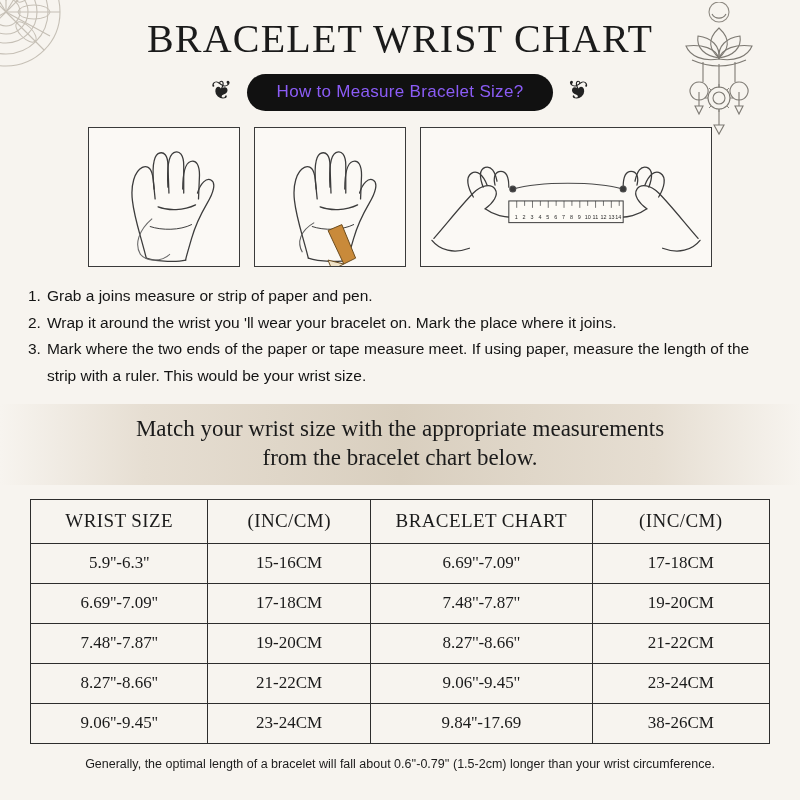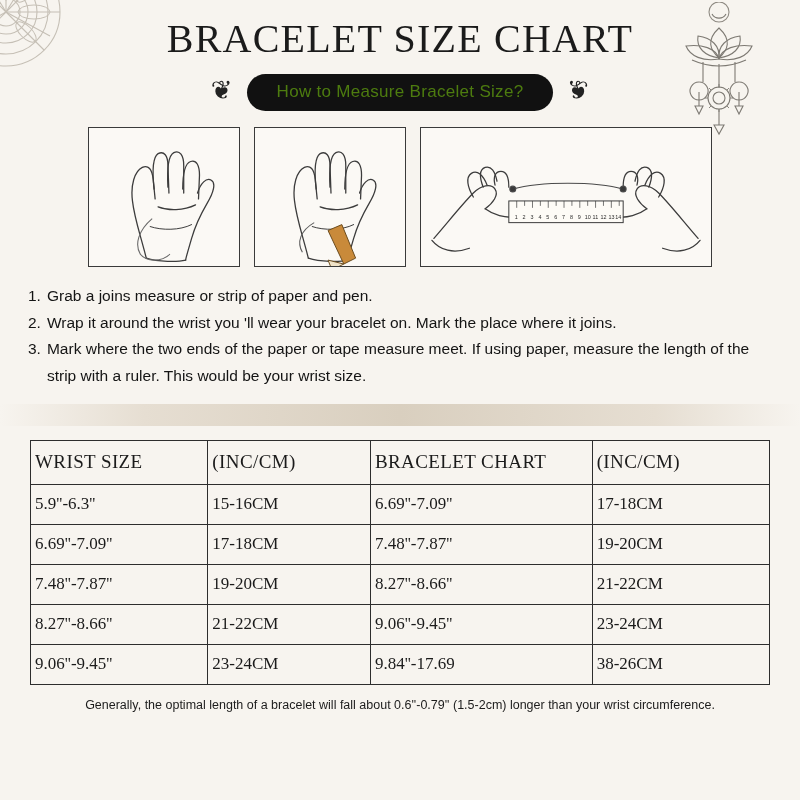--- a/index.html
+++ b/index.html
@@ -50,21 +50,21 @@
   
   .subhead-row {
     display: flex;
     align-items: center;
     justify-content: center;
     gap: 14px;
     margin-top: 14px;
   }
   .pill {
     background: #111;
-    color: #4d7c0f;
+    color: #8b5cf6;
     border-radius: 22px;
     padding: 8px 30px 9px;
     font-size: 17px;
     letter-spacing: .3px;
     font-family: "Liberation Sans", sans-serif;
     white-space: nowrap;
   }
   .flourish {
     font-size: 26px;
     color: #222;
@@ -118,21 +118,21 @@
   table.size-table {
     border-collapse: collapse;
     margin: 14px auto 0;
     width: 740px;
     font-size: 17px;
     font-family: "Liberation Serif", serif;
   }
   table.size-table th,
   table.size-table td {
     border: 1px solid #2d2d2d;
-    text-align: left;
+    text-align: center;
     padding: 6px 4px 7px;
     height: 26px;
   }
   table.size-table th {
     font-weight: 400;
     font-size: 19px;
     letter-spacing: .4px;
     padding: 8px 4px 9px;
   }
   .col-a { width: 24%; }
@@ -214,21 +214,21 @@
     <path d="M67 80 a9 9 0 1 0 .1 0"></path>
     <path d="M47 107 v16"></path>
       <path d="M27 90 v14"></path>
       <path d="M67 90 v14"></path>
     <path d="M42 123 l5 9 l5 -9 z"></path>
     <path d="M23 104 l4 8 l4 -8 z"></path>
     <path d="M63 104 l4 8 l4 -8 z"></path>
   </g>
 </svg>
 
-<div class="title">BRACELET SIZE CHART</div>
+<div class="title">BRACELET WRIST CHART</div>
 
 <div class="subhead-row">
   <span class="flourish left">❦</span>
   <span class="pill">How to Measure Bracelet Size?</span>
   <span class="flourish right">❦</span>
 </div>
 
 <div class="illus-row">
 
   <div class="illus small">
@@ -344,20 +344,22 @@
     <span class="num">2.</span>
     <span class="txt">Wrap it around the wrist you 'll wear your bracelet on. Mark the place where it joins.</span>
   </div>
   <div class="step">
     <span class="num">3.</span>
     <span class="txt">Mark where the two ends of the paper or tape measure meet. If using paper, measure the length of the strip with a ruler. This would be your wrist size.</span>
   </div>
 </div>
 
 <div class="banner">
+  <div>Match your wrist size with the appropriate measurements</div>
+  <div>from the bracelet chart below.</div>
 </div>
 
 <table class="size-table">
   <thead>
     <tr>
       <th class="col-a">WRIST SIZE</th>
       <th class="col-b">(INC/CM)</th>
       <th class="col-c">BRACELET CHART</th>
       <th class="col-d">(INC/CM)</th>
     </tr>

